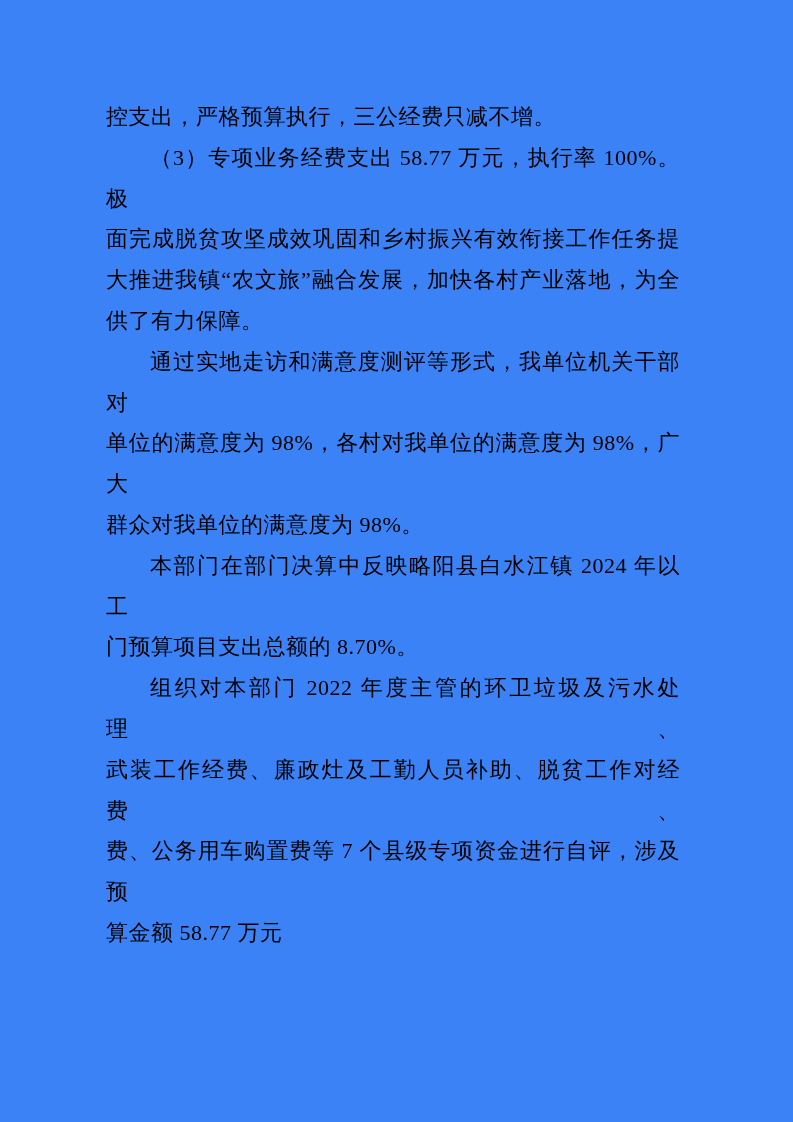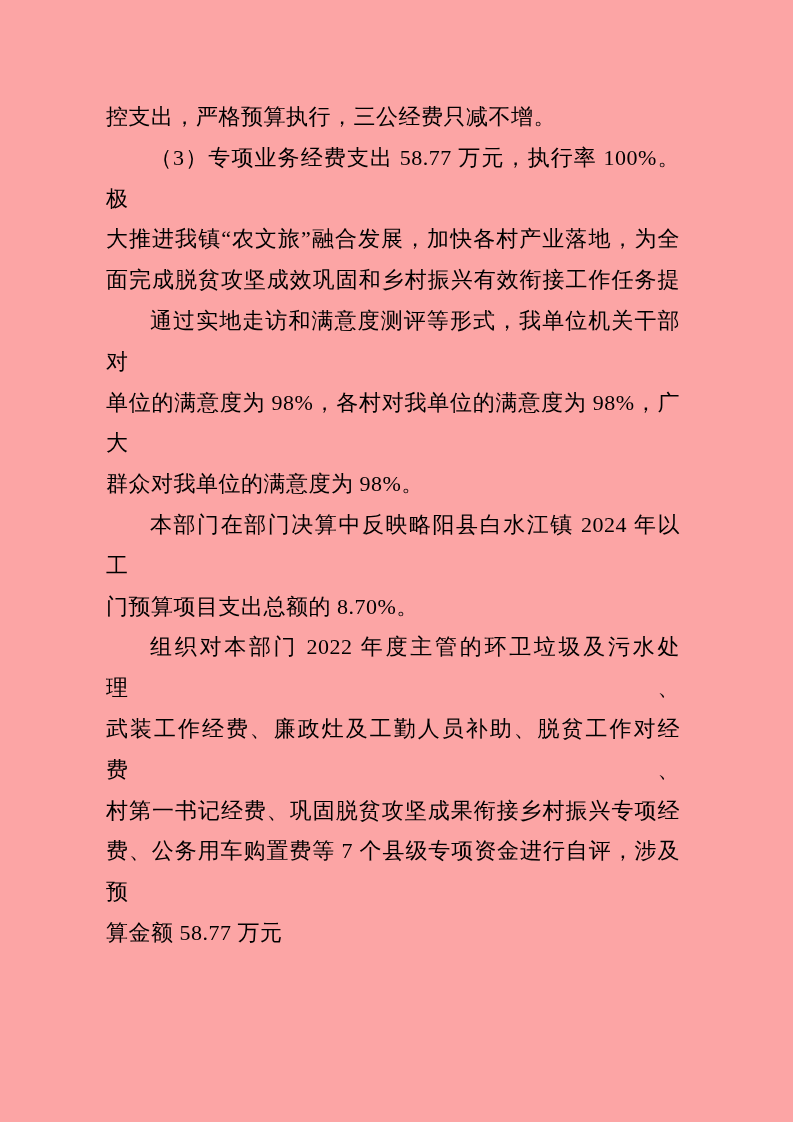--- a/index.html
+++ b/index.html
@@ -4,21 +4,21 @@
 <style>
   html, body {
     margin: 0;
     padding: 0;
     background: #ffffff;
   }
   .page {
     position: relative;
     width: 793px;
     height: 1122px;
-    background: #fca5a5;
+    background: #3b82f6;
     overflow: hidden;
     font-family: "Liberation Serif", "DejaVu Serif", serif;
   }
   .text-block {
     position: absolute;
     left: 106px;
     top: 97px;
     width: 574px;
     font-size: 22px;
     line-height: 40.8px;
@@ -38,26 +38,26 @@
     text-indent: 44px;
   }
 </style>
 </head>
 <body>
 
 <div class="page">
   <div class="text-block" id="document-body">
       <div class="line">控支出，严格预算执行，三公经费只减不增。</div>
       <div class="line indent fill">（3）专项业务经费支出 58.77 万元，执行率 100%。极</div>
+      <div class="line fill">面完成脱贫攻坚成效巩固和乡村振兴有效衔接工作任务提</div>
       <div class="line fill">大推进我镇“农文旅”融合发展，加快各村产业落地，为全</div>
-      <div class="line fill">面完成脱贫攻坚成效巩固和乡村振兴有效衔接工作任务提</div>
+      <div class="line">供了有力保障。</div>
       <div class="line indent fill">通过实地走访和满意度测评等形式，我单位机关干部对</div>
       <div class="line fill">单位的满意度为 98%，各村对我单位的满意度为 98%，广大</div>
       <div class="line">群众对我单位的满意度为 98%。</div>
       <div class="line indent fill">本部门在部门决算中反映略阳县白水江镇 2024 年以工</div>
       <div class="line">门预算项目支出总额的 8.70%。</div>
       <div class="line indent fill">组织对本部门 2022 年度主管的环卫垃圾及污水处理、</div>
       <div class="line fill">武装工作经费、廉政灶及工勤人员补助、脱贫工作对经费、</div>
-      <div class="line fill">村第一书记经费、巩固脱贫攻坚成果衔接乡村振兴专项经</div>
       <div class="line fill">费、公务用车购置费等 7 个县级专项资金进行自评，涉及预</div>
       <div class="line">算金额 58.77 万元</div>
     </div>
 </div>
 
 </body></html>

